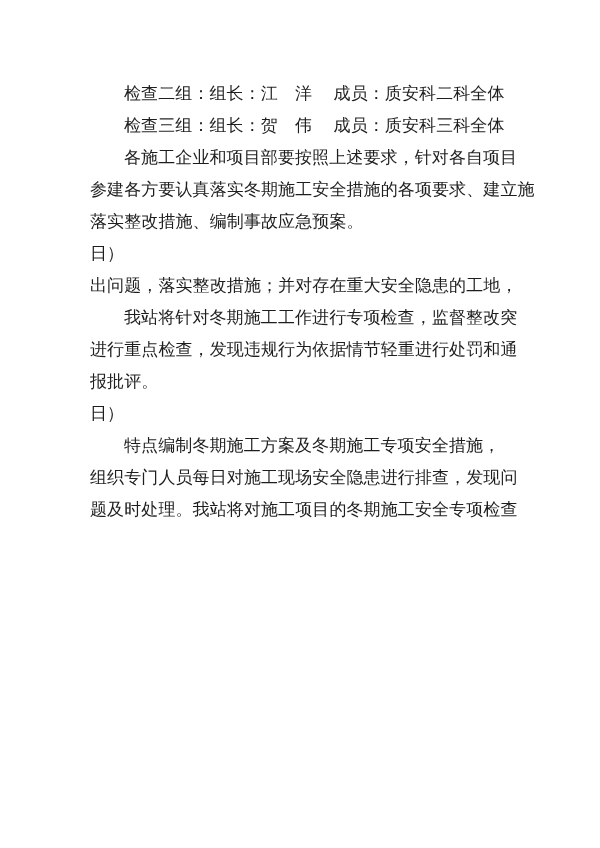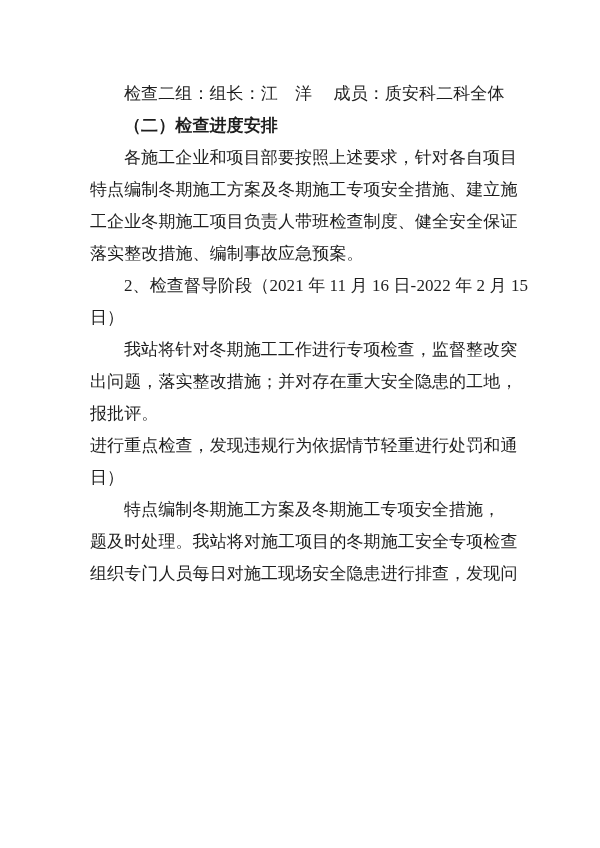--- a/index.html
+++ b/index.html
@@ -46,30 +46,28 @@
     color: #8c8c8c;
     font-family: "Liberation Serif", serif;
   }
 </style>
 </head>
 <body>
 
 <div class="page">
   <div class="text-block">
     <div class="line in">检查二组：组长：江　洋　 成员：质安科二科全体</div>
-    <div class="line in hd">（二）检查进度安排</div>
+    <div class="line in">检查三组：组长：贺　伟　 成员：质安科三科全体</div>
     <div class="line in">各施工企业和项目部要按照上述要求，针对各自项目</div>
-    <div class="line">特点编制冬期施工方案及冬期施工专项安全措施、建立施</div>
-    <div class="line">工企业冬期施工项目负责人带班检查制度、健全安全保证</div>
+    <div class="line">参建各方要认真落实冬期施工安全措施的各项要求、建立施</div>
     <div class="line">落实整改措施、编制事故应急预案。</div>
-    <div class="line in">2、检查督导阶段（2021 年 11 月 16 日-2022 年 2 月 15</div>
     <div class="line">日）</div>
+    <div class="line">出问题，落实整改措施；并对存在重大安全隐患的工地，</div>
     <div class="line in">我站将针对冬期施工工作进行专项检查，监督整改突</div>
-    <div class="line">出问题，落实整改措施；并对存在重大安全隐患的工地，</div>
+    <div class="line">进行重点检查，发现违规行为依据情节轻重进行处罚和通</div>
     <div class="line">报批评。</div>
-    <div class="line">进行重点检查，发现违规行为依据情节轻重进行处罚和通</div>
     <div class="line">日）</div>
     <div class="line in">特点编制冬期施工方案及冬期施工专项安全措施，</div>
+    <div class="line">组织专门人员每日对施工现场安全隐患进行排查，发现问</div>
     <div class="line">题及时处理。我站将对施工项目的冬期施工安全专项检查</div>
-    <div class="line">组织专门人员每日对施工现场安全隐患进行排查，发现问</div>
   </div>
   <div class="page-number">5</div>
 </div>
 
 </body></html>

